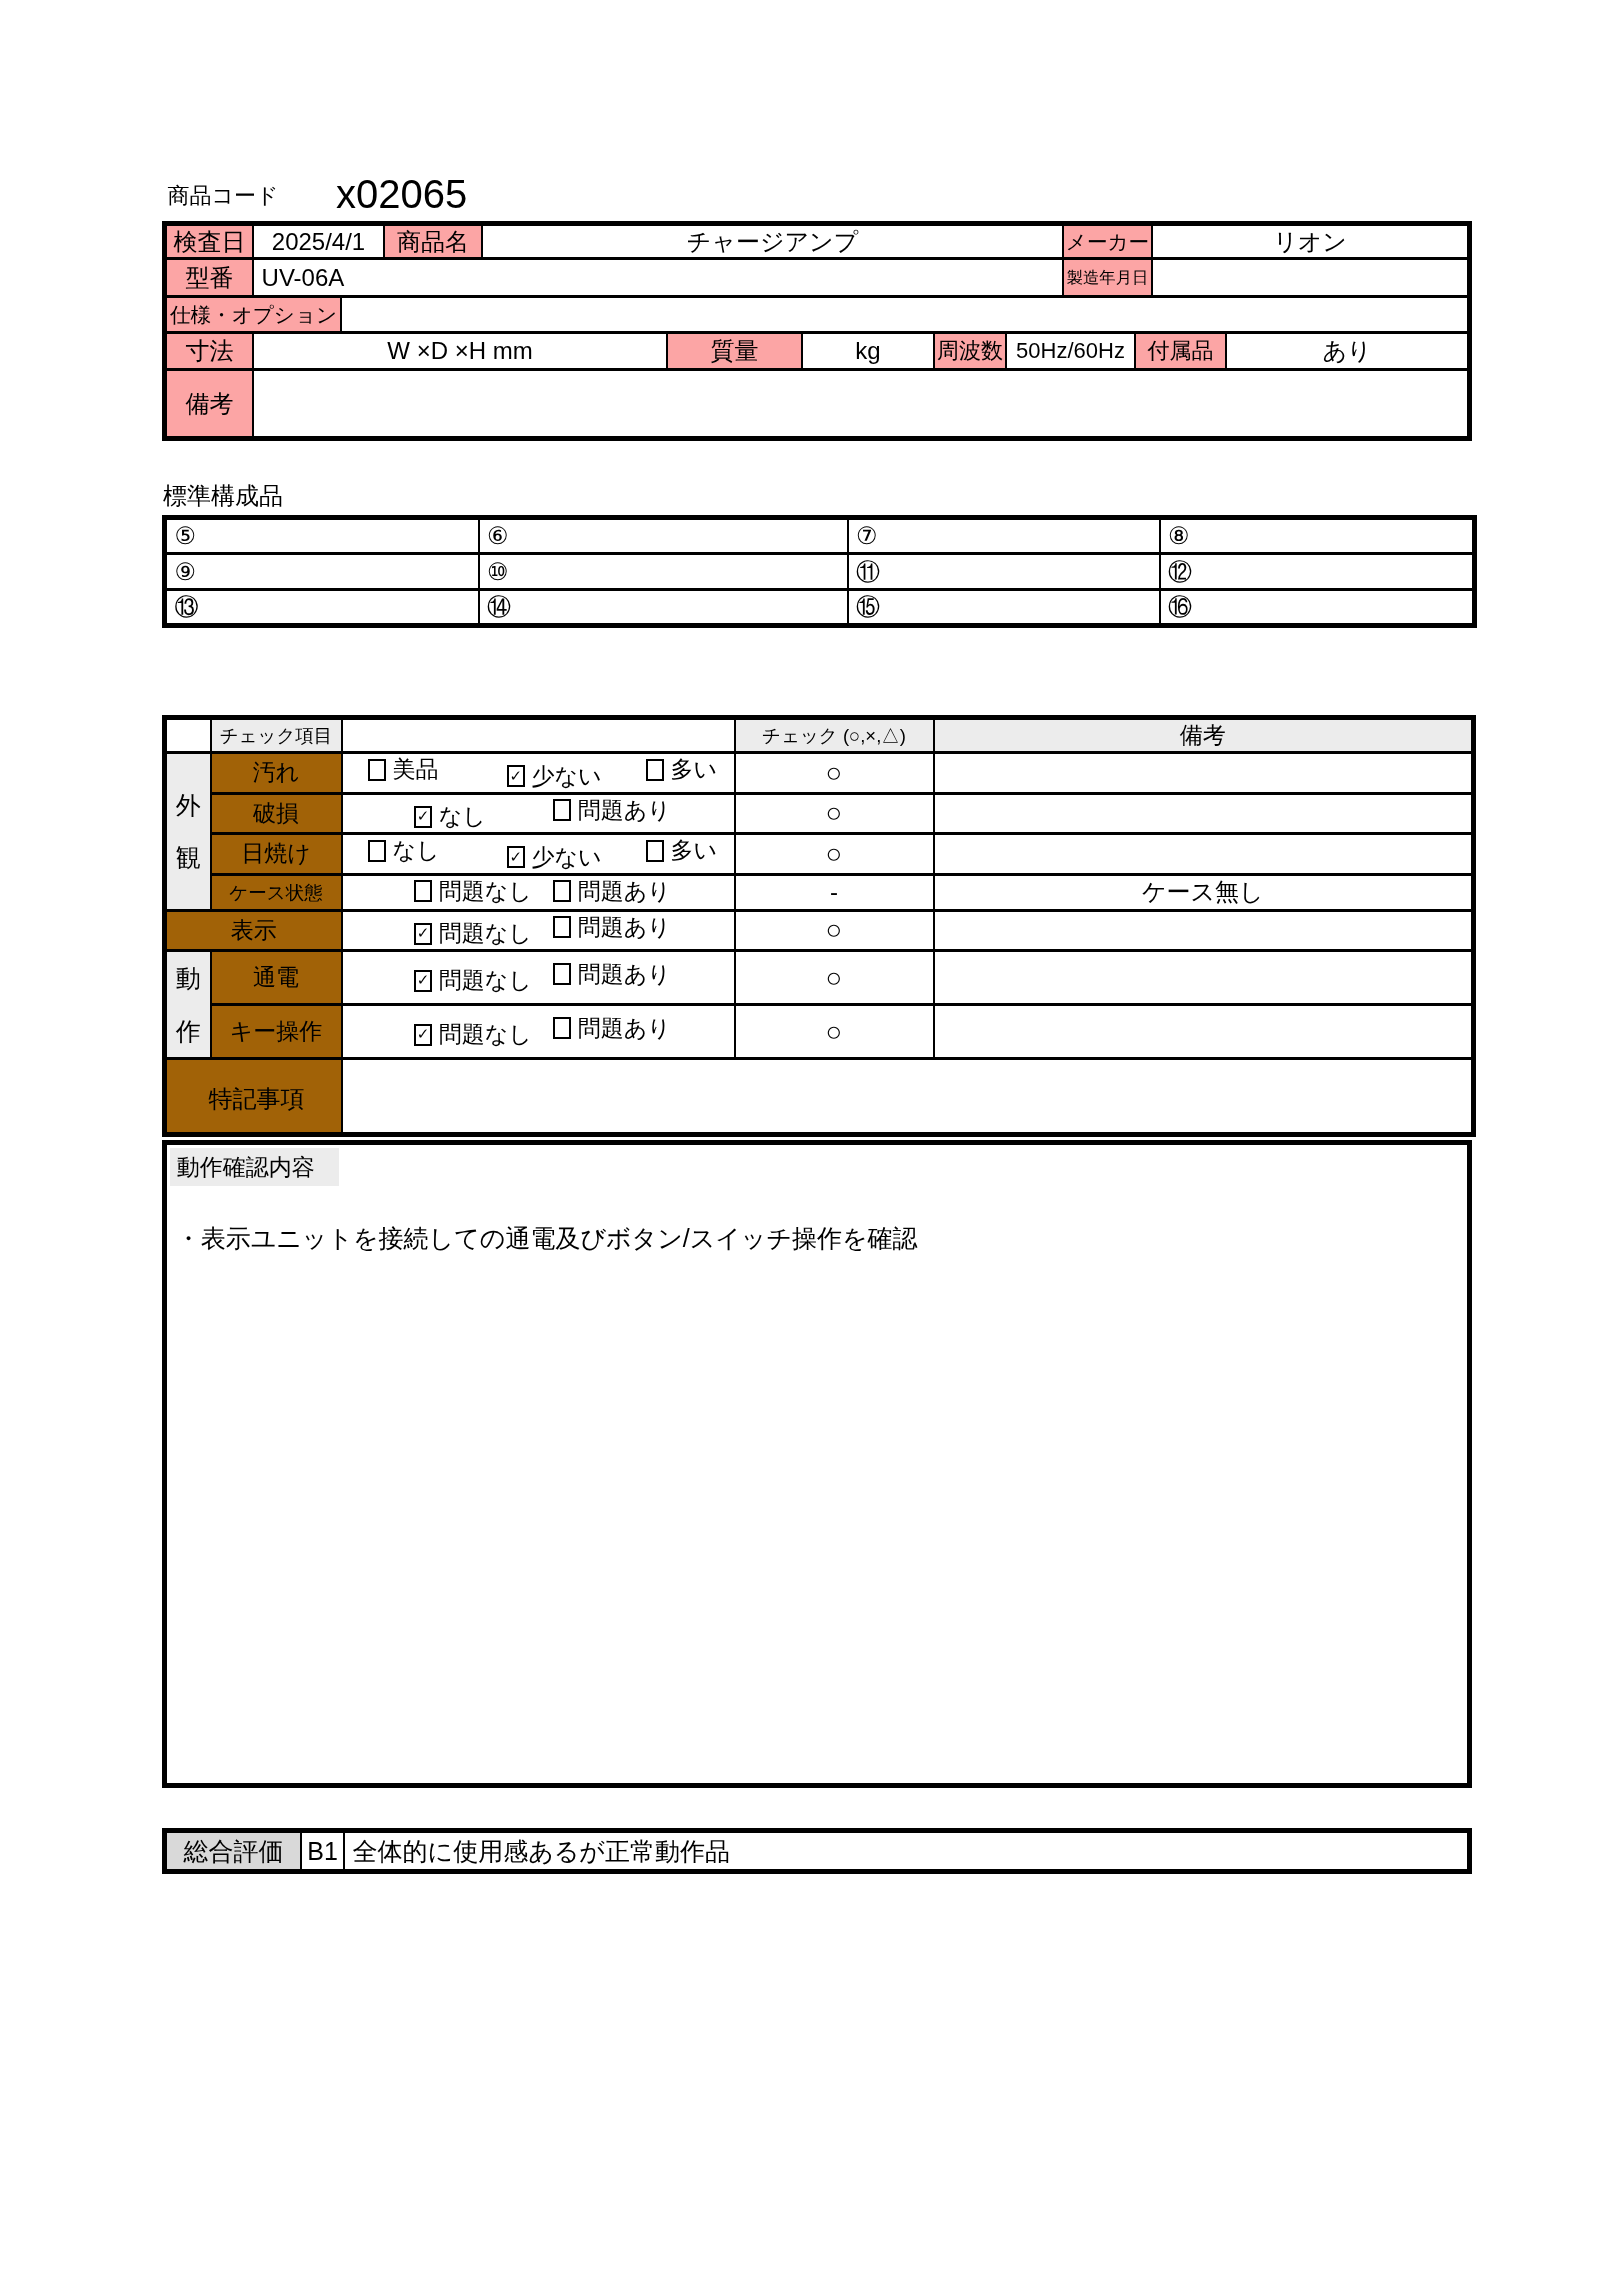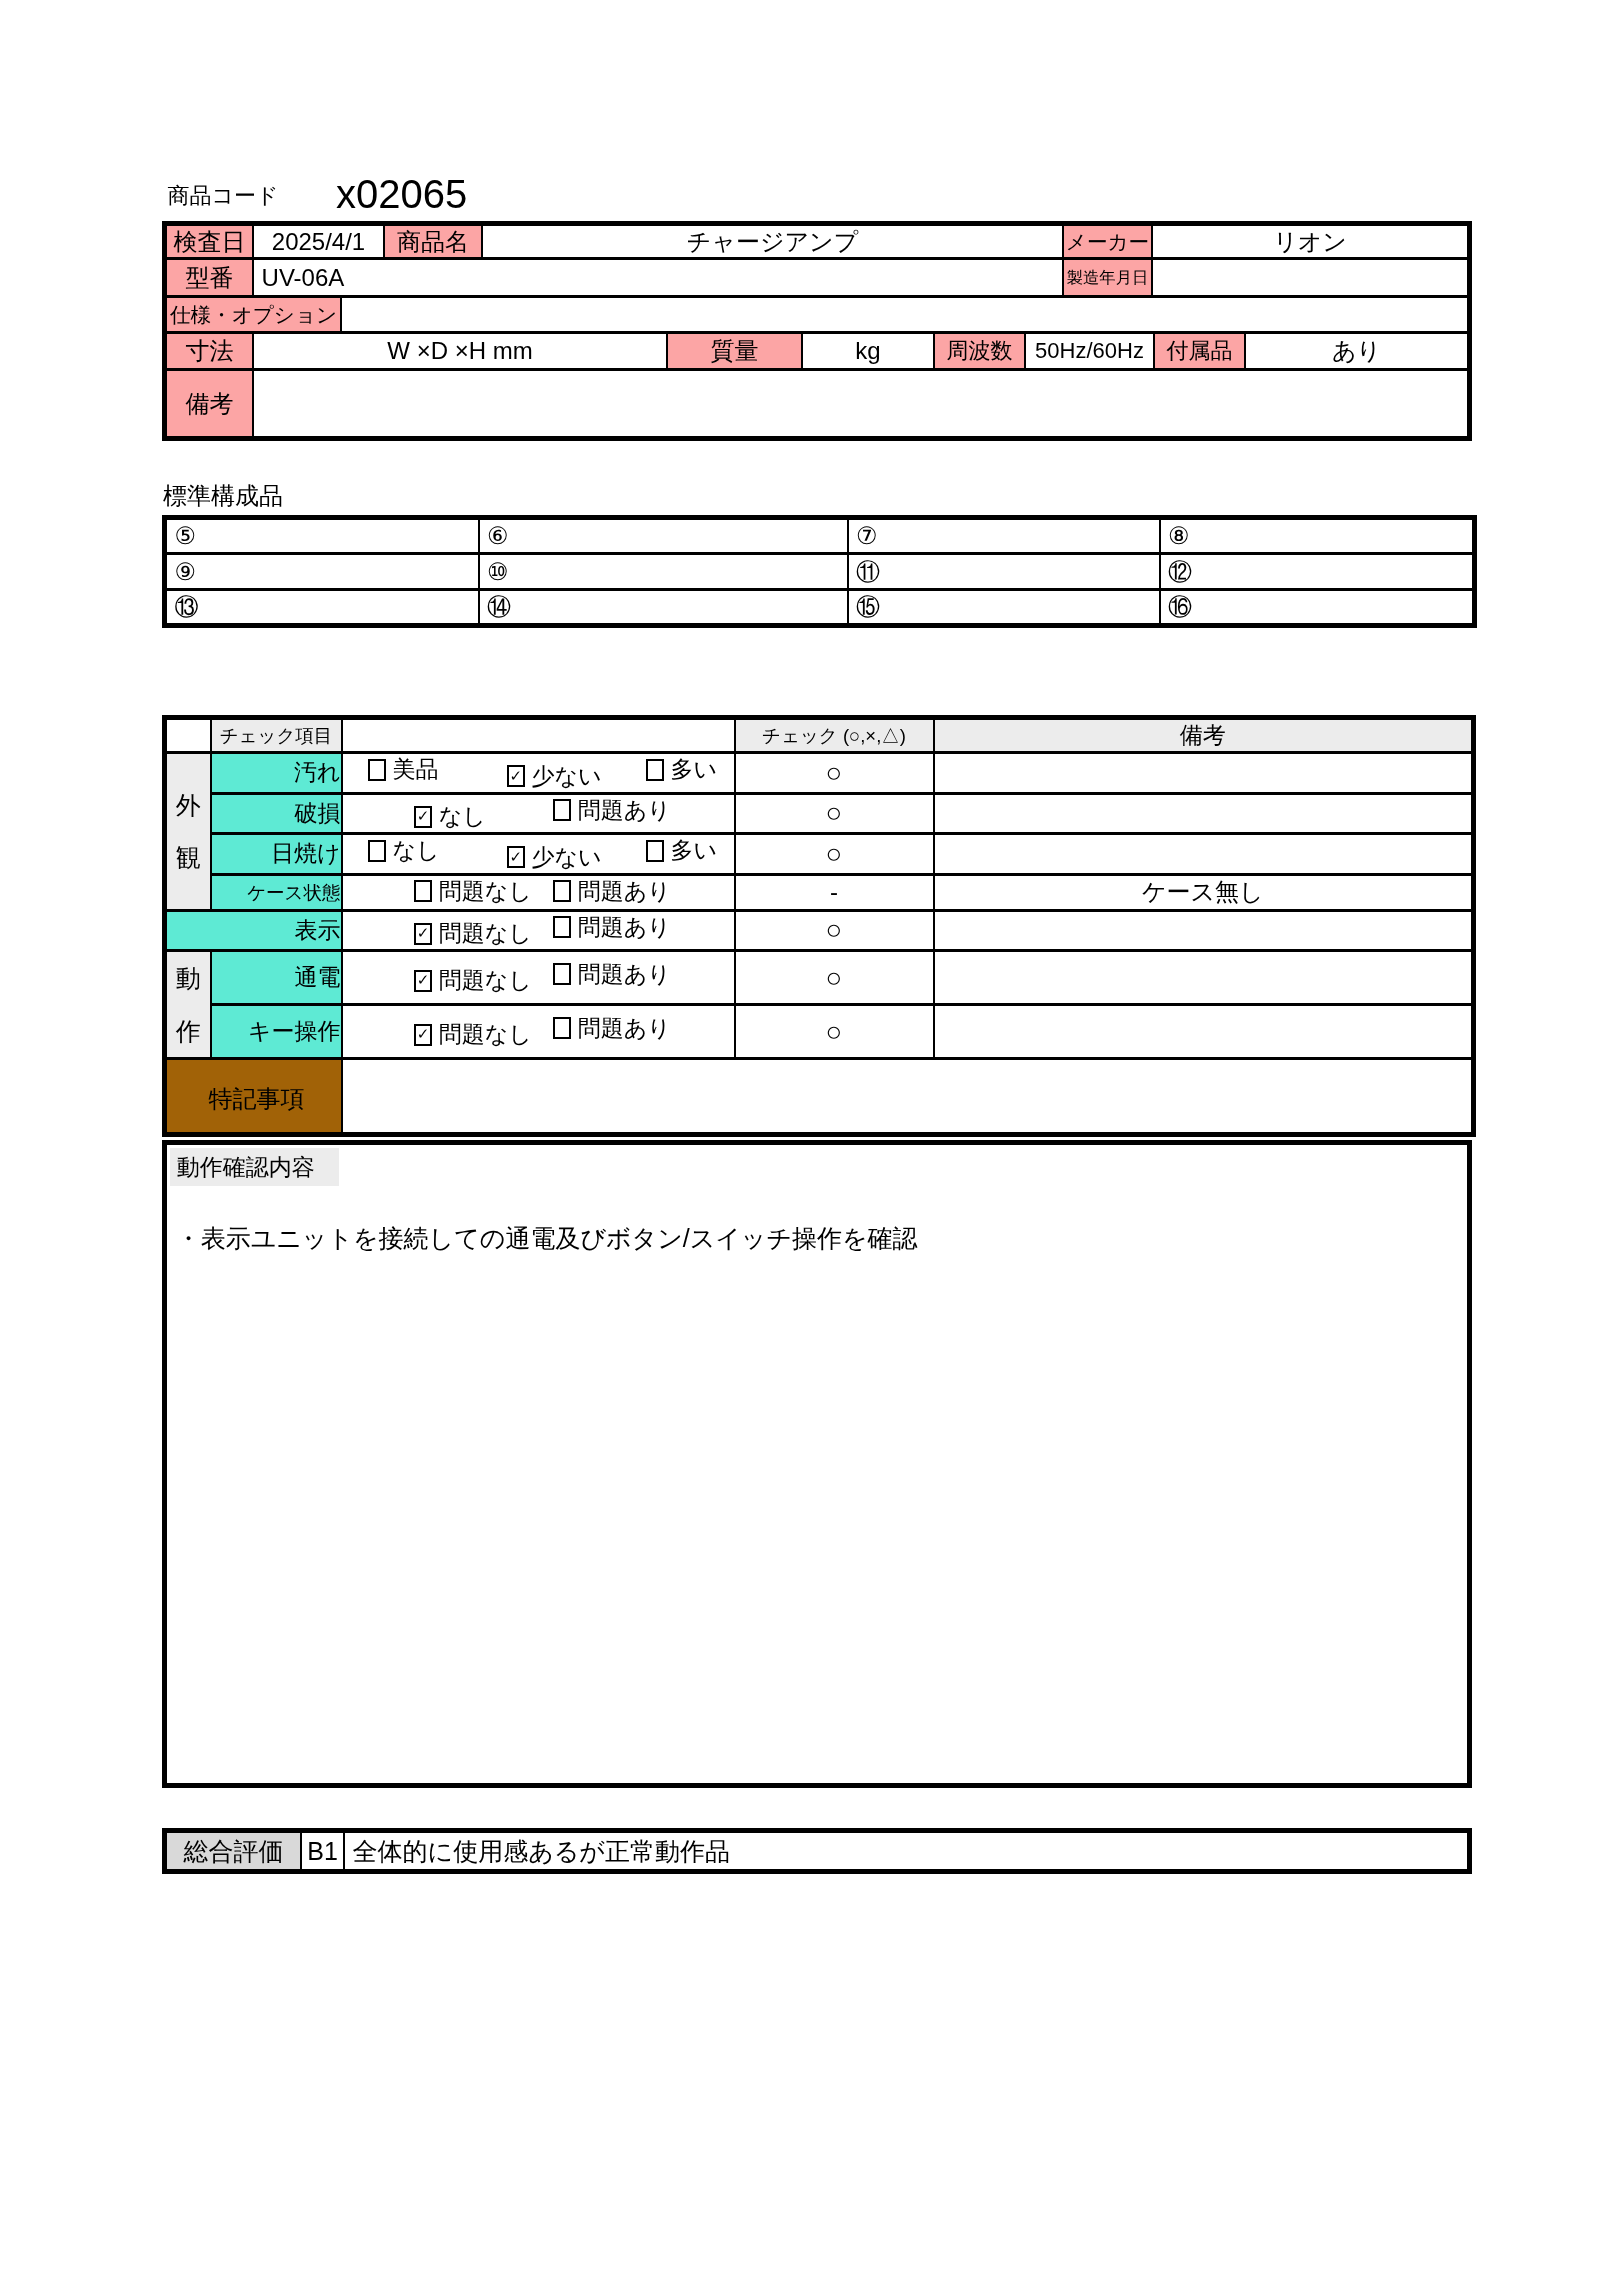--- a/index.html
+++ b/index.html
@@ -42,21 +42,21 @@
   .t2 td { height: 36px; padding-left: 7.6px; white-space: nowrap; }
   .t2 .cname { margin-left: 13px; }
 
   
   .t3 { position: absolute; left: 0; top: 715px; }
   .t3 td { text-align: center; vertical-align: middle; }
   .t3 .hrow td { height: 26px; }
   .t3 .hlab { background: #ececec; font-size: 18.5px; white-space: nowrap; }
   .t3 .irow td { height: 36px; }
   .t3 .srow td { height: 26px; }
-  .t3 .ilabel { background: #5eead4; font-size: 23px; white-space: nowrap; text-align: right; }
+  .t3 .ilabel { background: #a16207; font-size: 23px; white-space: nowrap; }
   .t3 .ilabel.small { font-size: 18.5px; }
   .t3 .gcell { background: #ececec; }
   .vlabel { width: 27px; margin: 0 auto; font-size: 25px; line-height: 2.1; text-align: center; word-break: break-all; }
   .opts { text-align: left; padding-left: 8.7px; white-space: nowrap; font-family: Liberation Serif, serif; }
   .opt { display: inline-flex; align-items: center; width: 139px; font-size: 23px; }
   .opt:last-child { width: auto; }
   .cbx { width: 18.5px; height: 22px; border: 2.2px solid #000; margin-right: 6.5px; display: inline-flex; align-items: center; justify-content: center; font-size: 15px; line-height: 1; background: #fff; flex: 0 0 auto; }
   .mark { font-size: 28px; }
   .noteslab { background: #a16207; text-align: left; vertical-align: top; padding: 5.4px 0 0 5.4px; font-size: 24px; }
   .notesrow td { height: 76px; }
@@ -101,21 +101,21 @@
       </div>
       <div class="t1row h66">
         <div class="t1cell lab fs38" style="width:175px">仕様・オプション</div>
         <div class="t1cell flex1"></div>
       </div>
       <div class="t1row h68">
         <div class="t1cell lab" style="width:87px">寸法</div>
         <div class="t1cell" style="width:414px">W ×D ×H mm</div>
         <div class="t1cell lab" style="width:135px">質量</div>
         <div class="t1cell" style="width:132px">kg</div>
-        <div class="t1cell lab fs40" style="width:91px">周波数</div>
+        <div class="t1cell lab fs40" style="width:72px">周波数</div>
         <div class="t1cell fs40" style="width:129px">50Hz/60Hz</div>
         <div class="t1cell lab fs40" style="width:91px">付属品</div>
         <div class="t1cell flex1">あり</div>
       </div>
       <div class="t1row h120">
         <div class="t1cell lab" style="width:87px">備考</div>
         <div class="t1cell flex1"></div>
       </div>
     </div>
 

